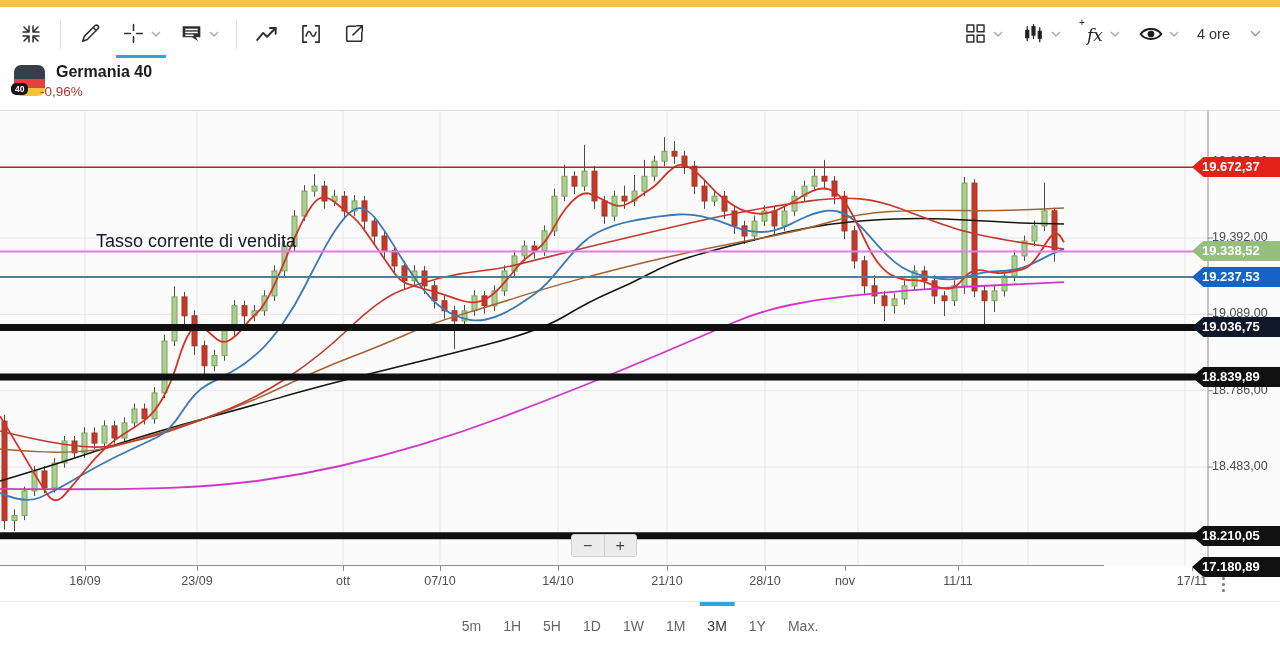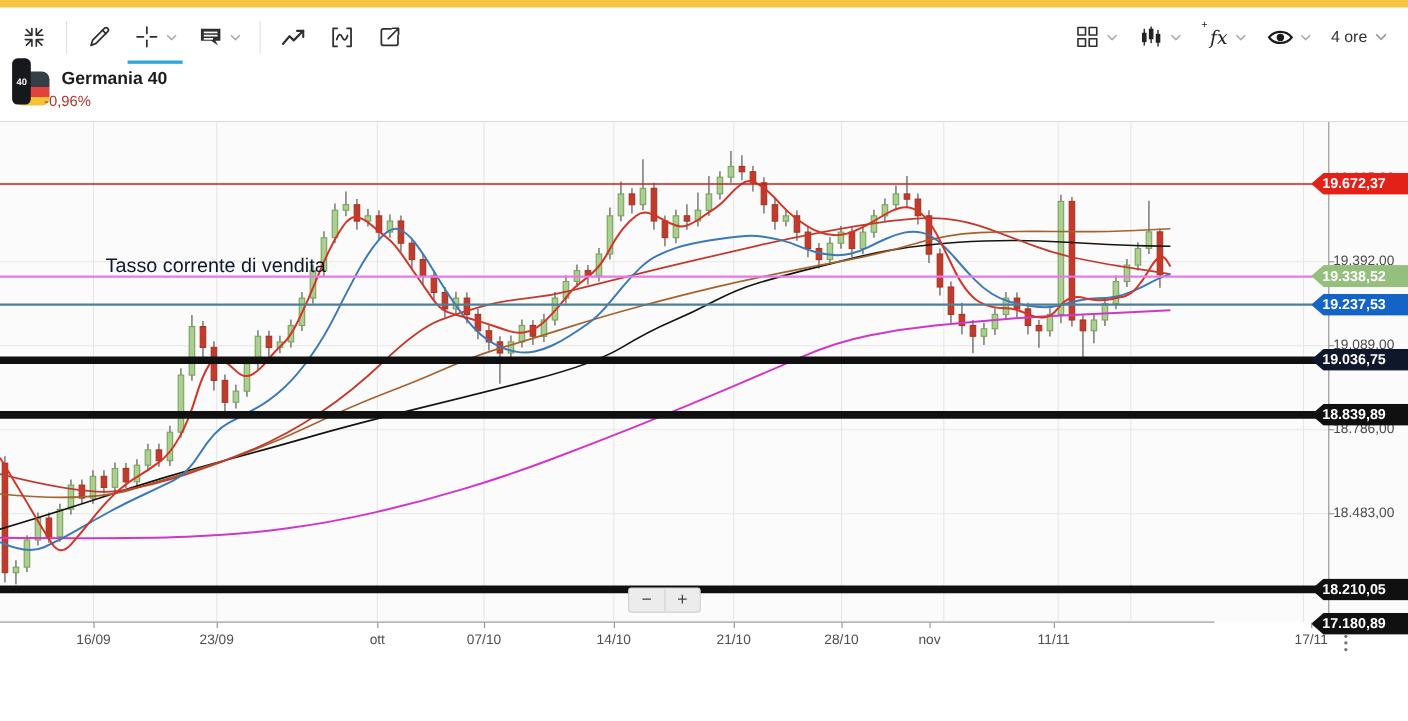--- a/index.html
+++ b/index.html
@@ -12,31 +12,31 @@
   
   .toolbar { position:absolute; top:7px; left:0; width:1280px; height:53px; background:#fff; display:flex; align-items:center; }
   .tb-left { display:flex; align-items:center; padding-left:10px; }
   .tb-right { position:absolute; right:10px; top:0; height:53px; display:flex; align-items:center; }
   .tbtn { position:relative; display:flex; align-items:center; justify-content:center; gap:3px;
           height:44px; padding:0 9px; background:transparent; border:none; cursor:pointer; }
   .tbtn svg { display:block; }
   .tbtn.active:after { content:""; position:absolute; left:4px; right:4px; bottom:-2px; height:3px; background:#2da5dd; }
   .tb-div { width:1px; height:30px; background:#e2e2e2; margin:0 8px; }
   .chev { margin-left:2px; }
-  .tf-label { font-size:14.5px; color:#333; margin-right:2px; }
+  .tf-label { font-size:14.5px; color:#333; margin-right:15px; }
   .fxwrap { position:relative; font-family:"DejaVu Serif", serif; font-style:italic; font-size:17px; color:#222; padding:2px 2px 0 8px;}
   .fxplus { position:absolute; top:-6px; left:0px; font-size:10px; font-style:normal; font-family:"Liberation Sans",sans-serif;}
 
   
   .inst { position:absolute; top:60px; left:0; width:1280px; height:50px; background:#fff; }
   .flagicon { position:absolute; left:14px; top:5px; width:31px; height:31px; border-radius:7px; overflow:visible;
               background:linear-gradient(180deg,#363e48 0 46%,#e2413e 46% 74%,#f3c237 74% 100%); }
   .flagicon .inner { position:absolute; inset:0; border-radius:7px; overflow:hidden; }
   .flagbadge { position:absolute; left:-3px; bottom:1px; background:#17181c; color:#fff; font-size:8.5px; font-weight:bold;
-               padding:16px 4px; border-radius:5px; }
+               padding:1px 4px; border-radius:5px; }
   .inst-name { position:absolute; left:56px; top:3px; font-size:16px; font-weight:bold; color:#1b1b1b; }
   .inst-chg  { position:absolute; left:40px; top:24px; font-size:13.5px; color:#b9342c; }
 
   
   .chart-wrap { position:absolute; top:110px; left:0; width:1280px; height:455px; background:#fbfbfb; border-top:1px solid #dcdcdc; }
   .chart-wrap svg { position:absolute; top:0; left:0; }
   .sell-note { position:absolute; left:60px; top:120px; font-size:18px; color:#0f172a;margin-left:36px; }
 
   .ytick { position:absolute; left:1212px; font-size:12.5px; color:#4a4a4a; white-space:nowrap; }
   .price-flag { position:absolute; left:1192px; width:88px; height:20px; color:#fff; font-size:13px; font-weight:bold;
@@ -497,14 +497,27 @@
         <div class="xlabel" style="left:1192px">17/11</div>
       </div>
     </div>
 
   <button class="dots-menu">
     <i></i>
       <i></i>
       <i></i>
   </button>
 
+  <div class="tabs">
+    <div class="tabs-inner" id="tabs-inner">
+        <button class="ptab">5m</button>
+        <button class="ptab">1H</button>
+        <button class="ptab">5H</button>
+        <button class="ptab">1D</button>
+        <button class="ptab">1W</button>
+        <button class="ptab">1M</button>
+        <button class="ptab selected">3M</button>
+        <button class="ptab">1Y</button>
+        <button class="ptab">Max.</button>
+      </div>
+  </div>
 
 </div>
 
 </body></html>

